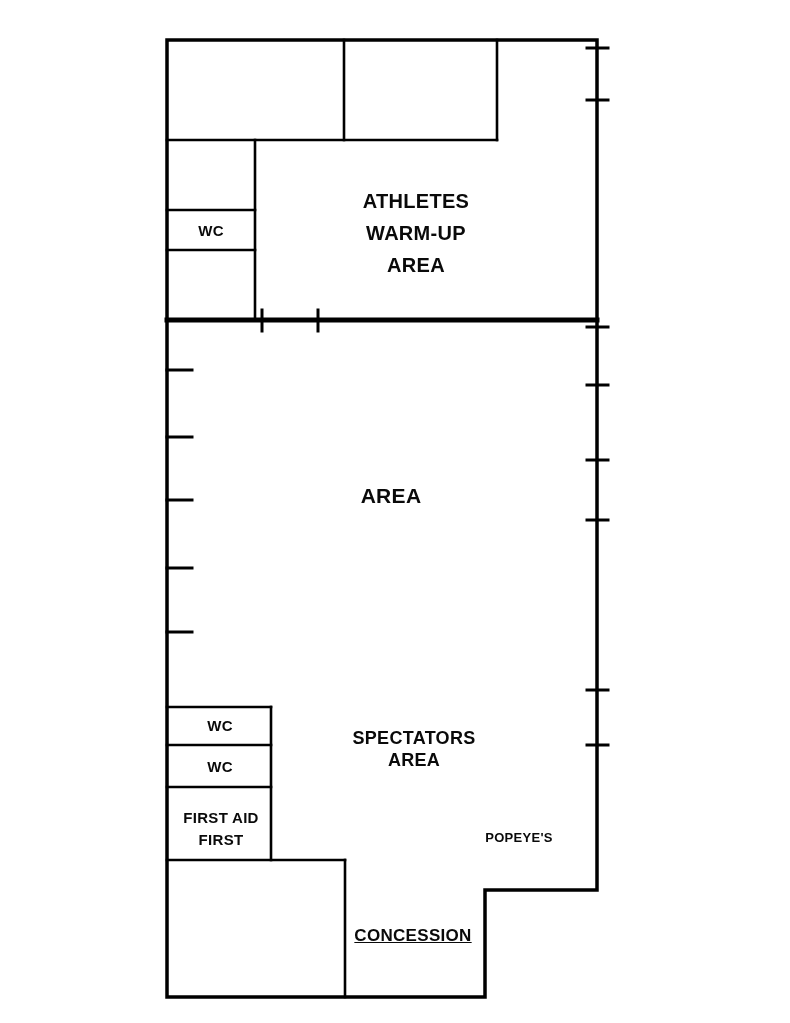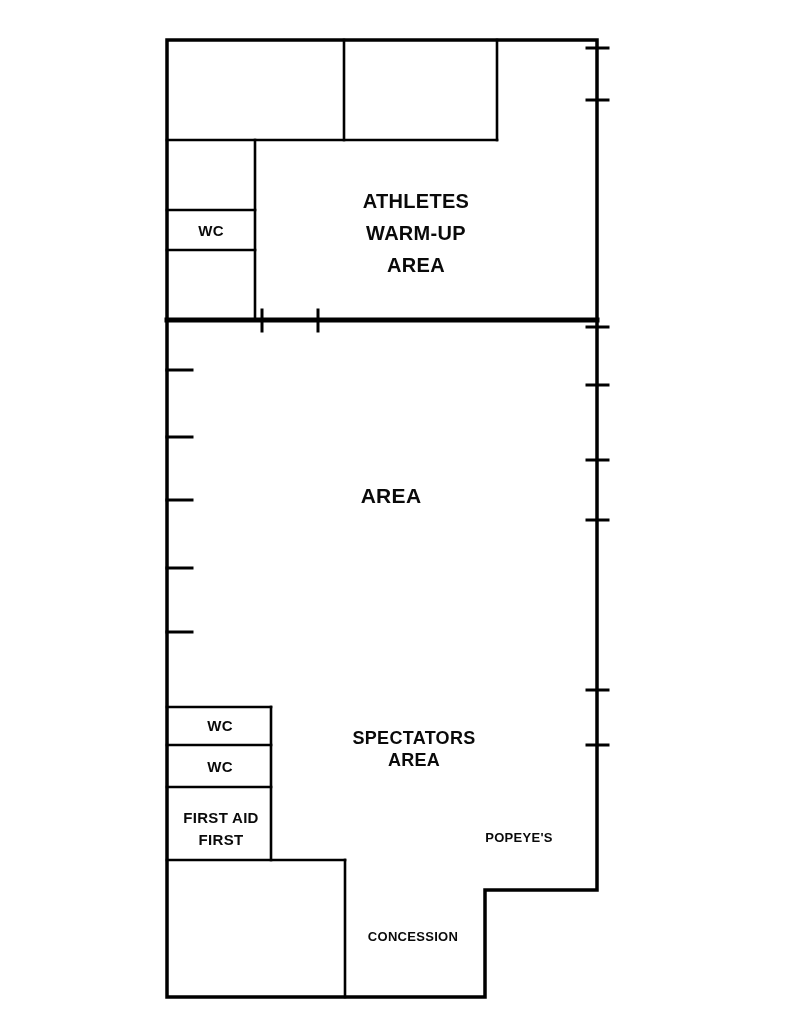--- a/index.html
+++ b/index.html
@@ -116,15 +116,15 @@
     <span class="line">FIRST</span>
   </div>
 
   <div class="label" style="left:414px; top:749px; font-size:18px; line-height:22px;">
     <span class="line">SPECTATORS</span>
     <span class="line">AREA</span>
   </div>
 
   <div class="label" style="left:519px; top:837px; font-size:13px;">POPEYE'S</div>
 
-  <div class="label" style="left:413px; top:936px; font-size:13px;">CONCESSION</div>
+  <div class="label" style="left:413px; top:936px; font-size:17px;text-decoration:underline;">CONCESSION</div>
 
 </div>
 
 </body></html>

